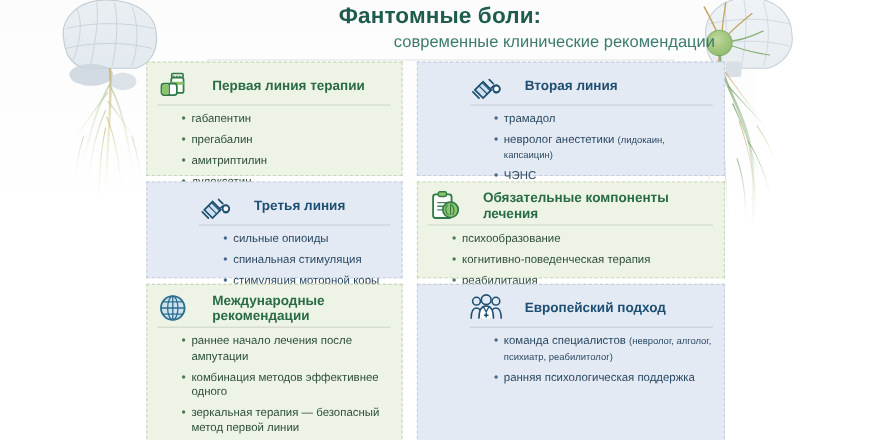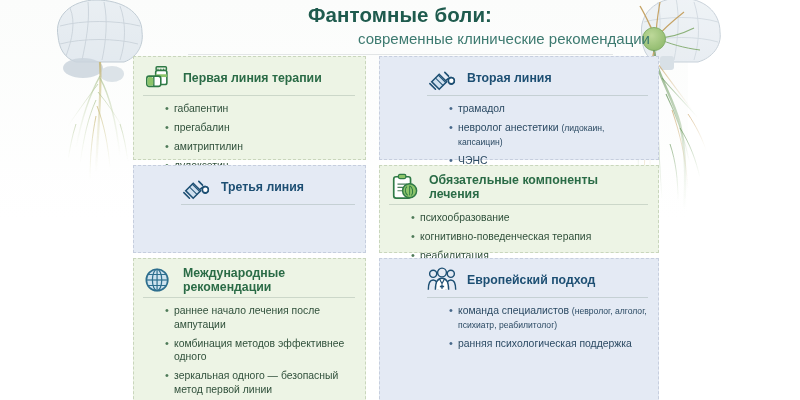--- a/index.html
+++ b/index.html
@@ -54,21 +54,21 @@
   .card {
     position: relative;
     padding: 7px 10px 6px 9px;
     border: 1px dashed #c8cdc8;
     display: flex; flex-direction: column;
   }
   .card.green { background: #edf4e5; border-color: #c9d6bc; }
   .card.blue  { background: #e4eaf4; border-color: #c6cede; padding-left: 47px; }
 
   .card-head {
-    display: flex; align-items: center; gap: 10px;
+    display: flex; align-items: center; gap: 20px;
     padding-bottom: 3px;
     border-bottom: 1px solid rgba(120,140,130,.28);
   }
   .card-icon { width: 30px; height: 28px; flex: 0 0 30px; }
   .card-icon svg { display: block; width: 100%; height: 100%; }
   .card-title {
     font-size: 12.3px; font-weight: bold; line-height: 1.15;
   }
   .green .card-title { color: #2a6b46; }
   .blue  .card-title { color: #1d4f73; }
@@ -264,20 +264,25 @@
               <path d="M9 15 L17 23" stroke-width="1.1"></path>
               <path d="M12 12 L20 20" stroke-width="1.1"></path>
               <path d="M19 9 L23 13"></path>
               <path d="M21 17 C25 13 28 14 29 17 C30 20 27 23 24 21" fill="#cfe0ef"></path>
               <circle cx="26" cy="18" r="3.2" fill="#ffffff"></circle>
             </g>
           </svg>
         </span>
         <span class="card-title">Третья линия</span>
       </div>
+      <ul class="bullets">
+        <li><span>сильные опиоиды</span></li>
+        <li><span>спинальная стимуляция</span></li>
+        <li><span>стимуляция моторной коры</span></li>
+      </ul>
     </div>
 
     <div class="card green">
       <div class="card-head">
         <span class="card-icon">
           <svg viewBox="0 0 32 30">
             <rect x="5" y="4" width="18" height="23" rx="2.5" fill="#ffffff" stroke="#2f7a46" stroke-width="1.8"></rect>
             <rect x="10" y="1.5" width="8" height="4.5" rx="1.6" fill="#8cc46a" stroke="#2f7a46" stroke-width="1.4"></rect>
             <path d="M9 12 h10 M9 15.5 h10 M9 19 h7" stroke="#4b7f5c" stroke-width="1.3"></path>
             <circle cx="22" cy="19" r="7.5" fill="#8cc46a" stroke="#2f7a46" stroke-width="1.6"></circle>
@@ -304,21 +309,21 @@
             <path d="M15 3.5 v23" stroke="#2e6f8e" stroke-width="1.3"></path>
             <path d="M3.6 15 h22.8" stroke="#2e6f8e" stroke-width="1.3"></path>
             <path d="M5.2 9 h19.6 M5.2 21 h19.6" stroke="#2e6f8e" stroke-width="1.1"></path>
           </svg>
         </span>
         <span class="card-title">Международные рекомендации</span>
       </div>
       <ul class="bullets">
         <li><span>раннее начало лечения после ампутации</span></li>
         <li><span>комбинация методов эффективнее одного</span></li>
-        <li><span>зеркальная одного — безопасный метод первой линии</span></li>
+        <li><span>зеркальная терапия — безопасный метод первой линии</span></li>
       </ul>
     </div>
 
     <div class="card blue">
       <div class="card-head">
         <span class="card-icon">
           <svg viewBox="0 0 34 30">
             <g fill="none" stroke="#1d4f73" stroke-width="1.6">
               <circle cx="7" cy="8" r="4"></circle>
               <path d="M1.5 26 C1.5 18 4 15 7 15 C10 15 12.5 18 12.5 26"></path>

